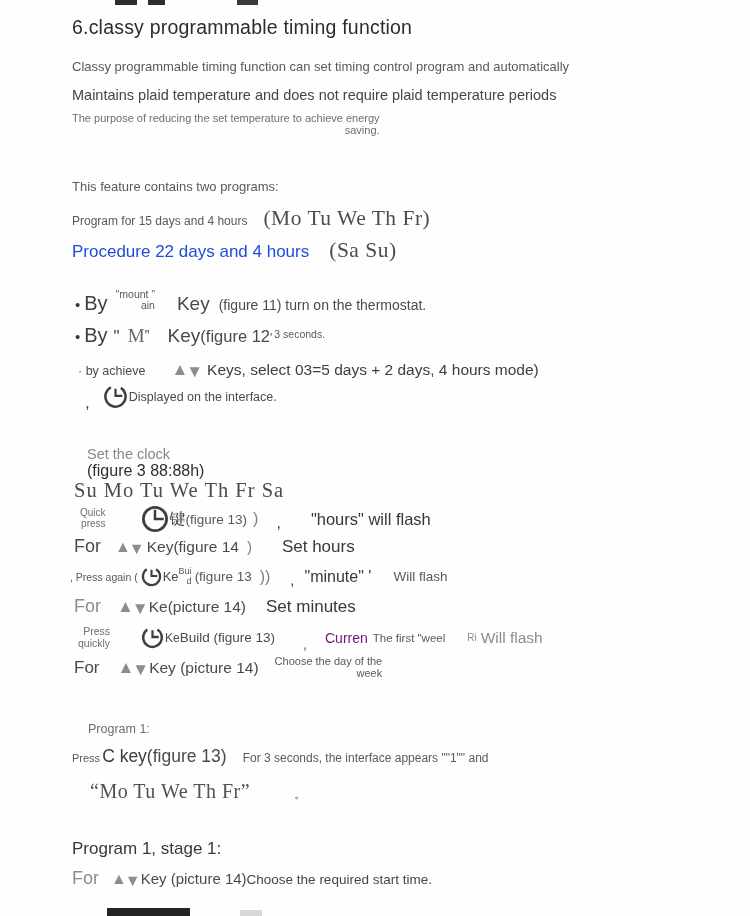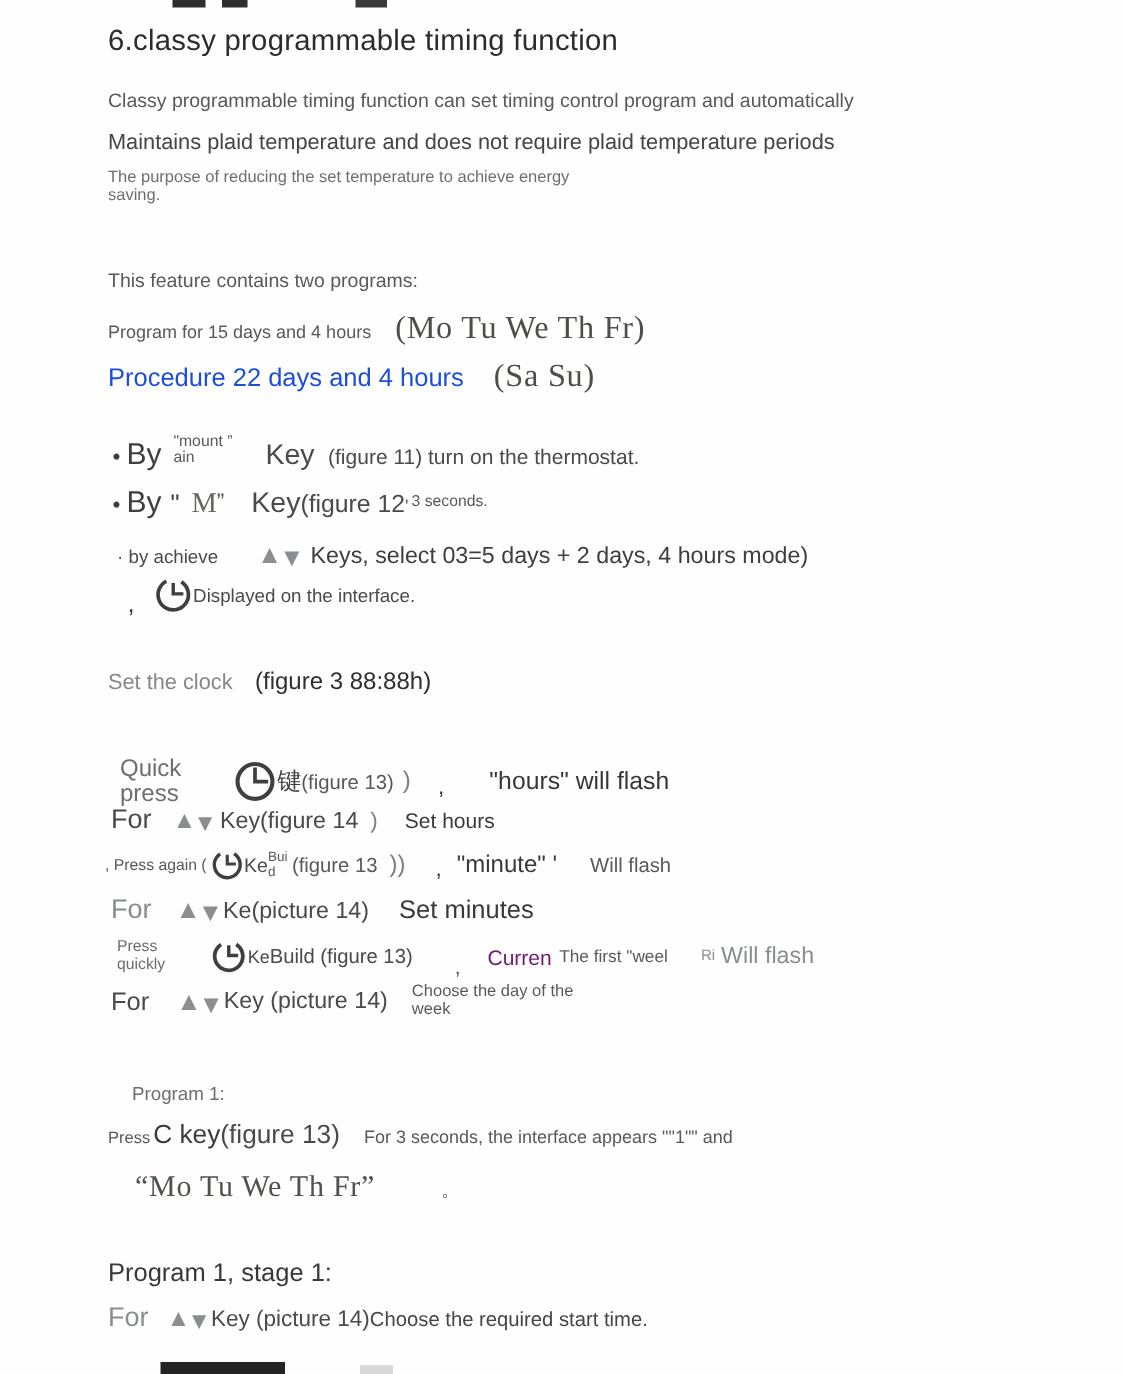--- a/index.html
+++ b/index.html
@@ -1,20 +1,20 @@
 <!DOCTYPE html>
 <html><head>
 <meta charset="utf-8">
 <style>
   html,body{margin:0;padding:0;background:#fefefe;}
   #page{position:relative;width:750px;height:916px;background:#fefefe;overflow:hidden;
         font-family:"Liberation Sans",sans-serif;}
   .line{position:absolute;display:flex;align-items:baseline;white-space:pre;}
   .linec{position:absolute;display:flex;align-items:center;white-space:pre;}
-  .stack{display:inline-flex;flex-direction:column;line-height:1.08;}
+  .stack{display:inline-flex;flex-direction:column;line-height:1.08;align-items:flex-end;}
   .tripair{display:inline-flex;align-items:center;color:#8b8e91;}
   .tripair .dn{position:relative;top:2px;margin-left:-2px;}
   .serif{font-family:"Liberation Serif",serif;}
   .bar{position:absolute;}
   svg.clock{flex:0 0 auto;}
 </style>
 </head>
 <body>
 
 <div id="page">
@@ -84,28 +84,31 @@
 
   <div class="linec" style="left:85px;top:383px;">
     <span style="font-size:17px;color:#3e3e40;position:relative;top:6px;">,</span>
     <svg class="clock" viewBox="0 0 24 24" width="27" height="27" style="margin-left:12px;">
       <circle cx="12" cy="12" r="9" fill="none" stroke="#3f3f41" stroke-width="2.2" stroke-dasharray="47 10" transform="rotate(-58 12 12)"></circle>
       <path d="M12 5 V11.5 H18" fill="none" stroke="#3f3f41" stroke-width="2"></path>
     </svg>
     <span style="font-size:12.5px;color:#4a4a4c;">Displayed on the interface.</span>
   </div>
 
-  <div class="line" style="left:72px;top:446px;">
+  <div class="line" style="left:72px;top:446px;flex-direction:column;">
     <span style="font-size:14.5px;color:#85878a;">Set the clock</span>
     <span style="font-size:16px;color:#2f2f31;margin-left:15px;">(figure 3 88:88h)</span>
   </div>
 
+  <div class="line" style="left:74px;top:479px;">
+    <span class="serif" style="font-size:20.5px;color:#4c4b54;letter-spacing:1px;">Su Mo Tu We Th Fr Sa</span>
+  </div>
 
   <div class="linec" style="left:80px;top:504px;">
-    <span class="stack" style="font-size:16px;color:#6d6e71;">
+    <span class="stack" style="font-size:10px;color:#6d6e71;">
       <span>Quick</span>
       <span>press</span>
     </span>
     <svg class="clock" viewBox="0 0 24 24" width="30" height="30" style="margin-left:34px;">
       <circle cx="12" cy="12" r="9.3" fill="none" stroke="#3f3f41" stroke-width="2.2"></circle>
       <path d="M12 4.5 V12 H19" fill="none" stroke="#3f3f41" stroke-width="2"></path>
     </svg>
     <span style="font-size:16px;color:#3f3f41;">键</span>
     <span style="font-size:13.5px;color:#58595b;">(figure 13)</span>
     <span style="font-size:16px;color:#7d7f82;margin-left:6px;">)</span>
@@ -114,21 +117,21 @@
   </div>
 
   <div class="line" style="left:74px;top:536px;">
     <span style="font-size:18px;color:#4a4a4d;">For</span>
     <span class="tripair" style="font-size:16px;margin-left:14px;">
       <span>▲</span><span class="dn">▼</span>
     </span>
     <span style="font-size:15.5px;color:#4a4a4c;margin-left:2px;">Key</span>
     <span style="font-size:15.5px;color:#4a4a4c;">(figure 14</span>
     <span style="font-size:15px;color:#7d7f82;margin-left:8px;">)</span>
-    <span style="font-size:14px;color:#39393c;margin-left:18px;">Set hours</span>
+    <span style="font-size:17px;color:#39393c;margin-left:30px;">Set hours</span>
   </div>
 
   <div class="linec" style="left:70px;top:565px;">
     <span style="font-size:10.5px;color:#58595b;">, Press again (</span>
     <svg class="clock" viewBox="0 0 24 24" width="23" height="23" style="margin-left:2px;">
       <circle cx="12" cy="12" r="9" fill="none" stroke="#3f3f41" stroke-width="2.4" stroke-dasharray="46 11" transform="rotate(-58 12 12)"></circle>
       <path d="M12 5 V11.5 H18" fill="none" stroke="#3f3f41" stroke-width="2.2"></path>
     </svg>
     <span style="font-size:13px;color:#4a4a4c;">Ke</span>
     <span class="stack" style="font-size:9px;color:#58595b;">

